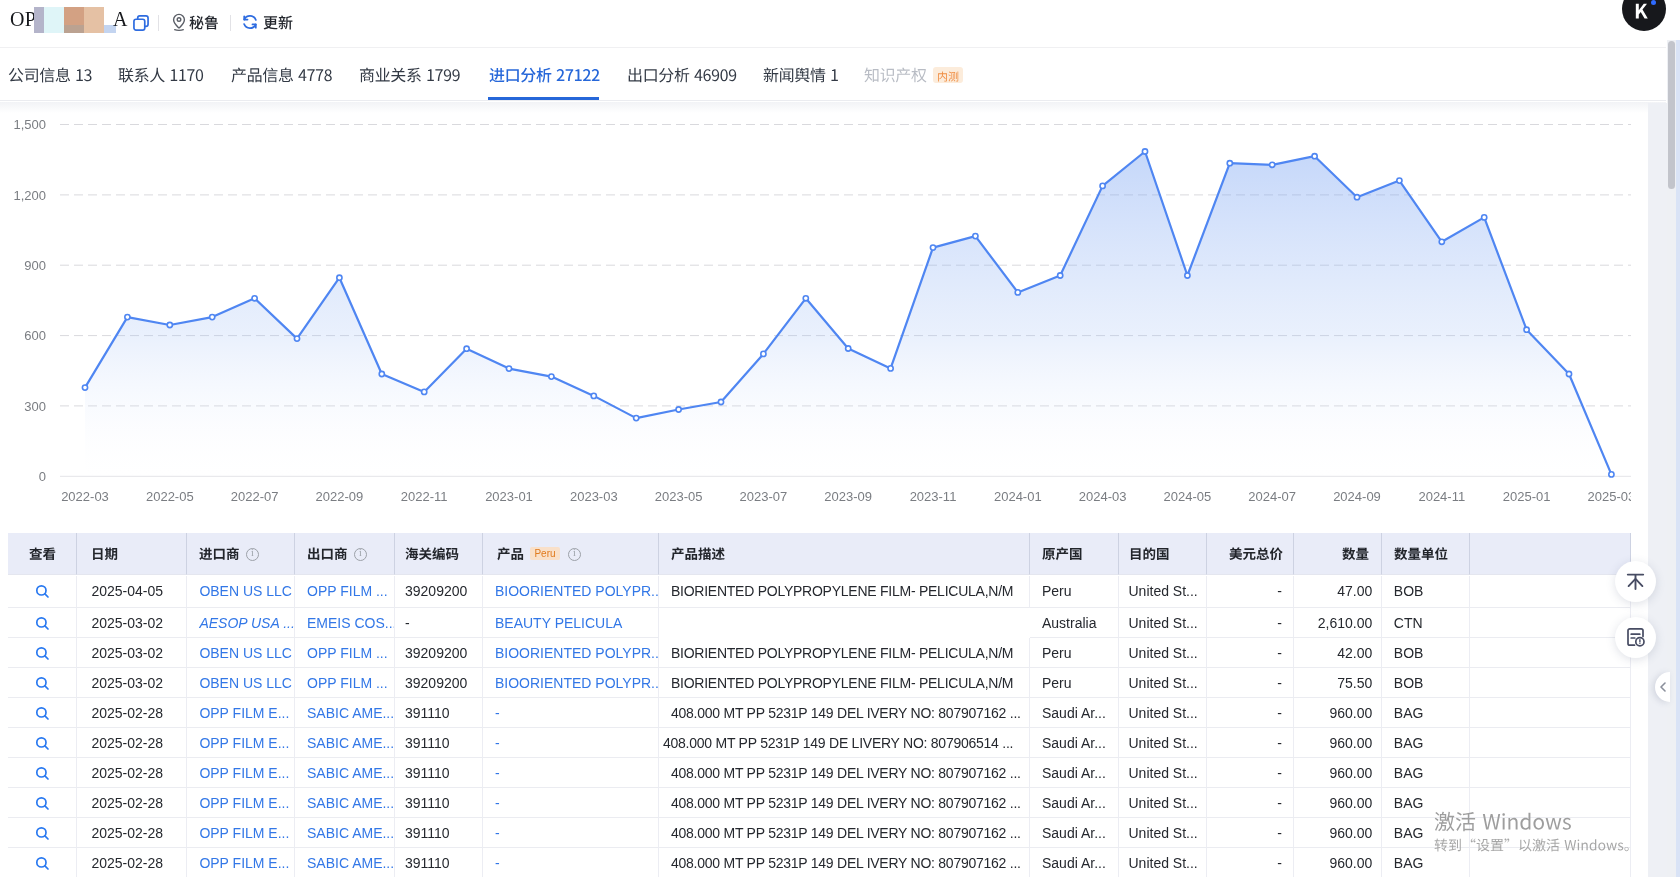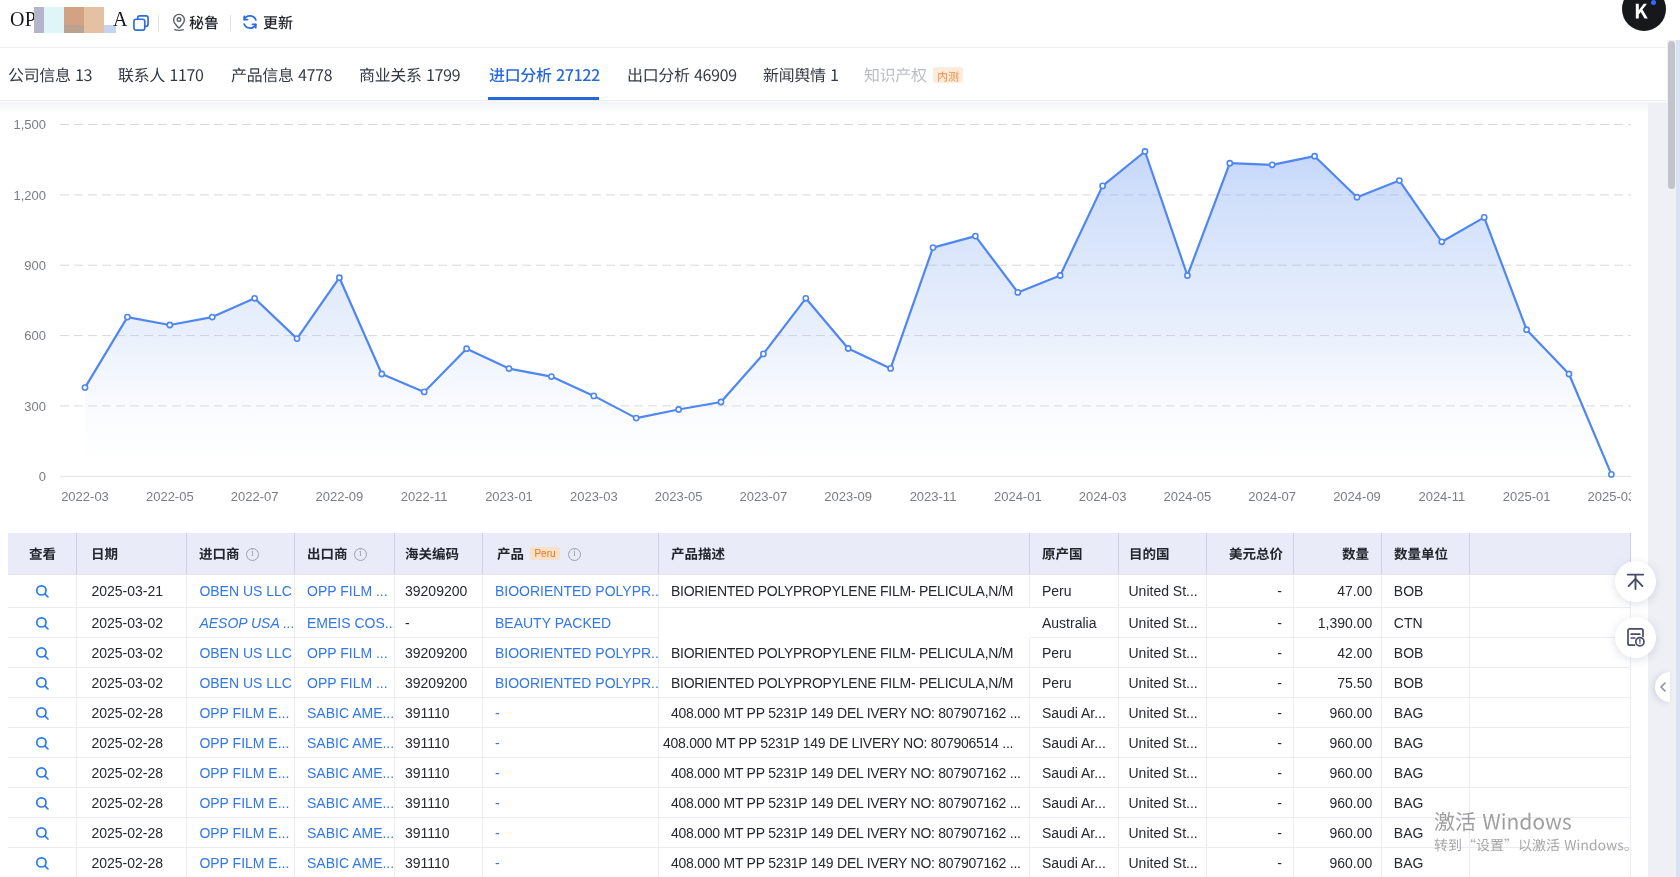--- a/index.html
+++ b/index.html
@@ -368,21 +368,21 @@
         <path transform="translate(40.50,11.88) scale(0.013500,-0.013500)" d="M421 508C448 374 473 198 481 94L599 127C589 229 560 401 530 533ZM553 836C569 788 590 724 598 681H363V565H922V681H613L718 711C707 753 686 816 667 864ZM326 66V-50H956V66H785C821 191 858 366 883 517L757 537C744 391 710 197 676 66ZM259 846C208 703 121 560 30 470C50 441 83 375 94 345C116 368 137 393 158 421V-88H279V609C315 674 346 743 372 810Z"></path>
       </g>
     </svg>
     <div class="cell" style="left:0px;top:42.5px;width:69.4px;height:32.3px;">
       <span style="position:absolute;left:50%;top:8px;margin-left:-7px;"><svg width="15" height="15" viewBox="0 0 15 15" fill="none" stroke="#2878f0" stroke-width="1.7" stroke-linecap="round">
           <circle cx="6.4" cy="6.4" r="4.6"></circle>
           <line x1="9.9" y1="9.9" x2="13" y2="13"></line>
         </svg></span>
     </div>
     <div class="cell" style="left:69.4px;top:42.5px;width:110.0px;height:32.3px;">
-      <span class="txt" style="left:14px;">2025-03-21</span>
+      <span class="txt" style="left:14px;">2025-04-05</span>
     </div>
     <div class="cell" style="left:179.4px;top:42.5px;width:107.6px;height:32.3px;">
       <span class="txt" style="left:12px;"><span class="lnk">OBEN US LLC</span></span>
     </div>
     <div class="cell" style="left:287px;top:42.5px;width:100px;height:32.3px;">
       <span class="txt" style="left:12px;"><span class="lnk">OPP FILM ...</span></span>
     </div>
     <div class="cell" style="left:387px;top:42.5px;width:88px;height:32.3px;">
       <span class="txt" style="left:10px;">39209200</span>
     </div>
@@ -422,33 +422,33 @@
     <div class="cell" style="left:179.4px;top:74.8px;width:107.6px;height:30.0px;">
       <span class="txt" style="left:12px;font-style:italic;"><span class="lnk">AESOP USA ...</span></span>
     </div>
     <div class="cell" style="left:287px;top:74.8px;width:100px;height:30.0px;">
       <span class="txt" style="left:12px;"><span class="lnk">EMEIS COS...</span></span>
     </div>
     <div class="cell" style="left:387px;top:74.8px;width:88px;height:30.0px;">
       <span class="txt" style="left:10px;">-</span>
     </div>
     <div class="cell" style="left:475px;top:74.8px;width:176px;height:30.0px;">
-      <span class="txt" style="left:12px;"><span class="lnk">BEAUTY PACKED</span></span>
+      <span class="txt" style="left:12px;"><span class="lnk">BEAUTY PELICULA</span></span>
     </div>
     <div class="cell" style="left:1022px;top:74.8px;width:88.5px;height:30.0px;">
       <span class="txt" style="left:12px;">Australia</span>
     </div>
     <div class="cell" style="left:1110.5px;top:74.8px;width:88.29999999999995px;height:30.0px;">
       <span class="txt" style="left:10px;">United St...</span>
     </div>
     <div class="cell" style="left:1198.8px;top:74.8px;width:87.20000000000005px;height:30.0px;">
       <span class="txt" style="right:11px;">-</span>
     </div>
     <div class="cell" style="left:1286px;top:74.8px;width:87.79999999999995px;height:30.0px;">
-      <span class="txt" style="right:8.5px;">1,390.00</span>
+      <span class="txt" style="right:8.5px;">2,610.00</span>
     </div>
     <div class="cell" style="left:1373.8px;top:74.8px;width:88.20000000000005px;height:30.0px;">
       <span class="txt" style="left:12px;">CTN</span>
     </div>
     <div class="cell" style="left:1462px;top:74.8px;width:161px;height:30.0px;">
       <span class="txt" style="left:12px;"></span>
     </div>
     <div class="cell" style="left:0px;top:104.8px;width:69.4px;height:30.0px;">
       <span style="position:absolute;left:50%;top:8px;margin-left:-7px;"><svg width="15" height="15" viewBox="0 0 15 15" fill="none" stroke="#2878f0" stroke-width="1.7" stroke-linecap="round">
           <circle cx="6.4" cy="6.4" r="4.6"></circle>

